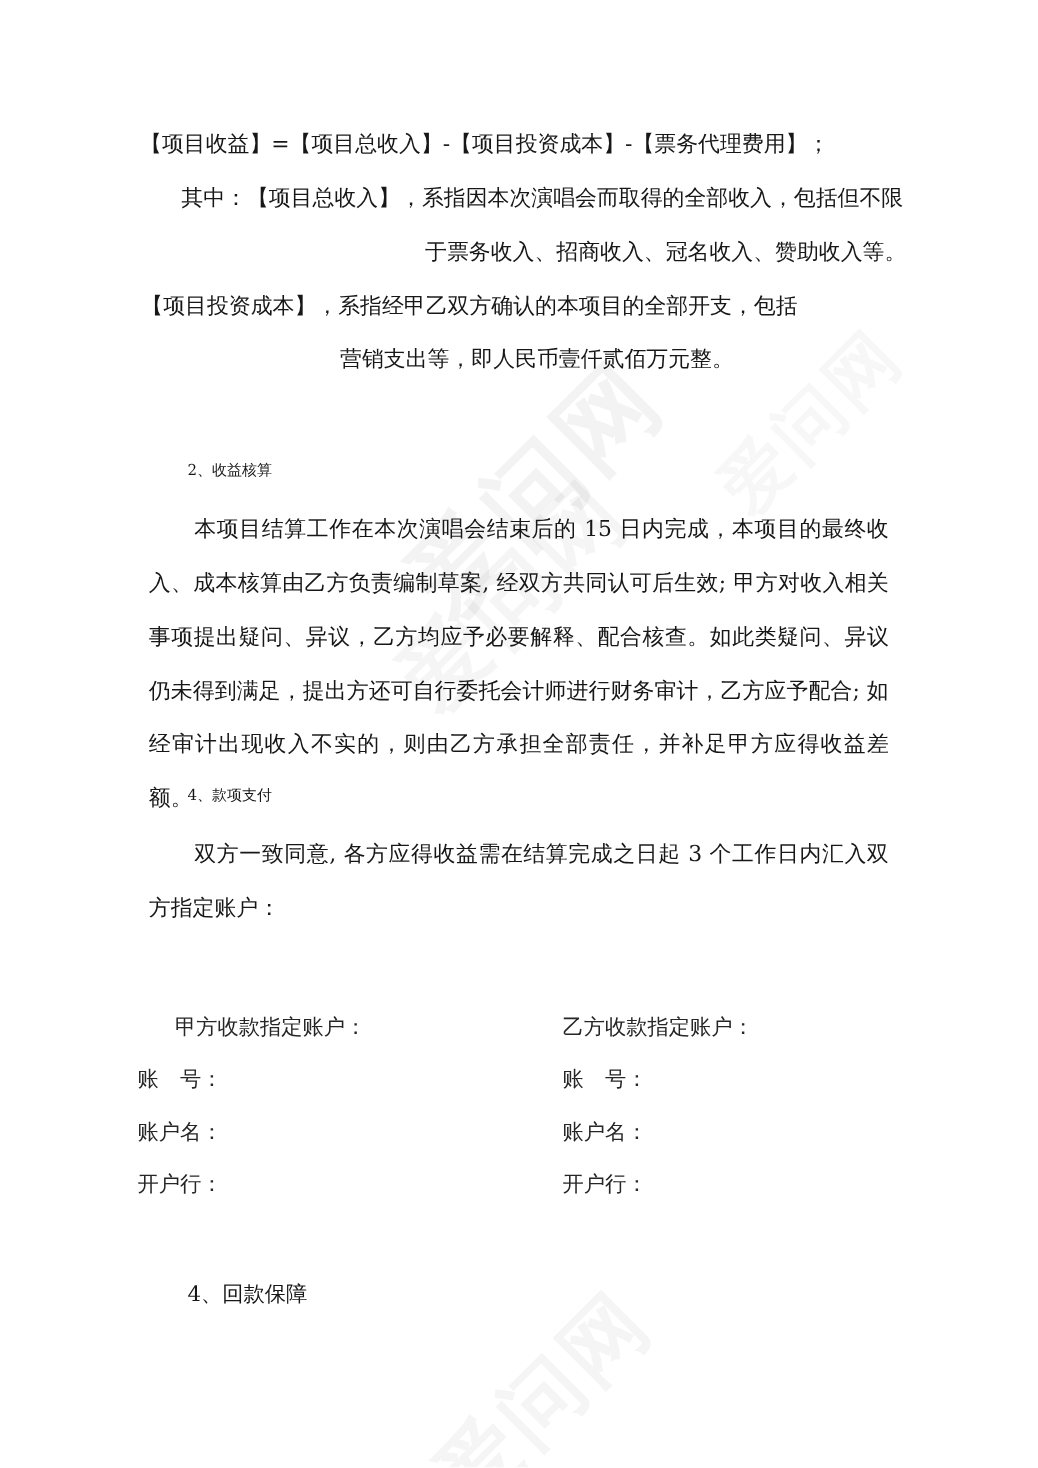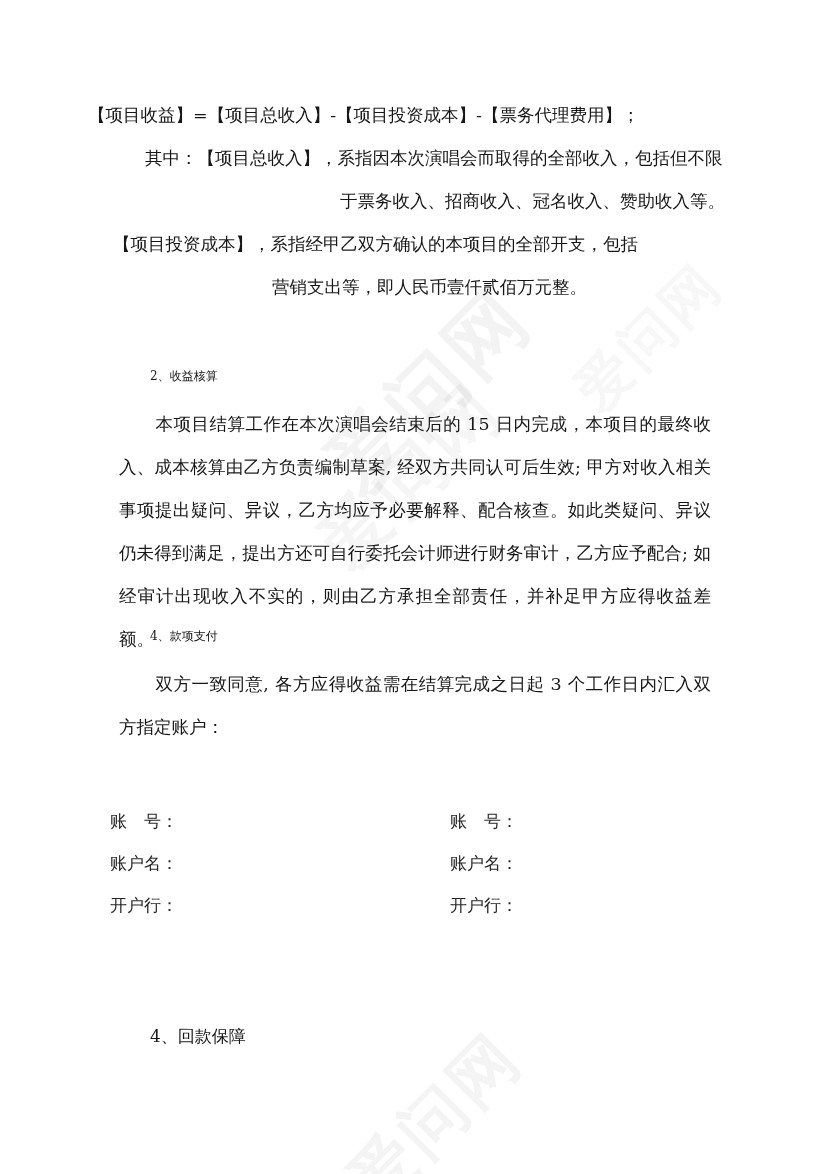--- a/index.html
+++ b/index.html
@@ -56,21 +56,21 @@
   .defs { position: absolute; left: 0; top: 103px; width: 830px; }
   .defs .row {
     height: 43px;
     display: flex;
     align-items: flex-start;
   }
   .row-inner {
     font-size: 17.5px;
     color: #171717;
   }
-  .ind-160 { margin-left: 88px; }
+  .ind-160 { margin-left: 112px; }
   .ind-145 { margin-left: 145px; }
   .ind-224 { margin-left: 113px; }
   .ind-272 { margin-left: 272px; }
   .ind-340 { margin-left: 340px; }
 
   
   .para {
     position: absolute;
     left: 119px;
     width: 592px;
@@ -167,20 +167,24 @@
     </div>
 
     <div class="heading" style="top:630px;">4、款项支付</div>
 
     <div class="para" style="top:663px;">
       <span class="ind"></span><span>双方一致同意, 各方应得收益需在结算完成之日起 3 个工作日内汇入双方指定账户：</span>
     </div>
 
     <div class="accounts">
 
+      <div class="acct-head-row">
+        <div class="acct-head-l">甲方收款指定账户：</div>
+        <div class="acct-head-r">乙方收款指定账户：</div>
+      </div>
 
       <div class="acct-row">
         <div class="acct-col-l">账　号：</div>
         <div class="acct-col-r">账　号：</div>
       </div>
 
       <div class="acct-row">
         <div class="acct-col-l">账户名：</div>
         <div class="acct-col-r">账户名：</div>
       </div>

